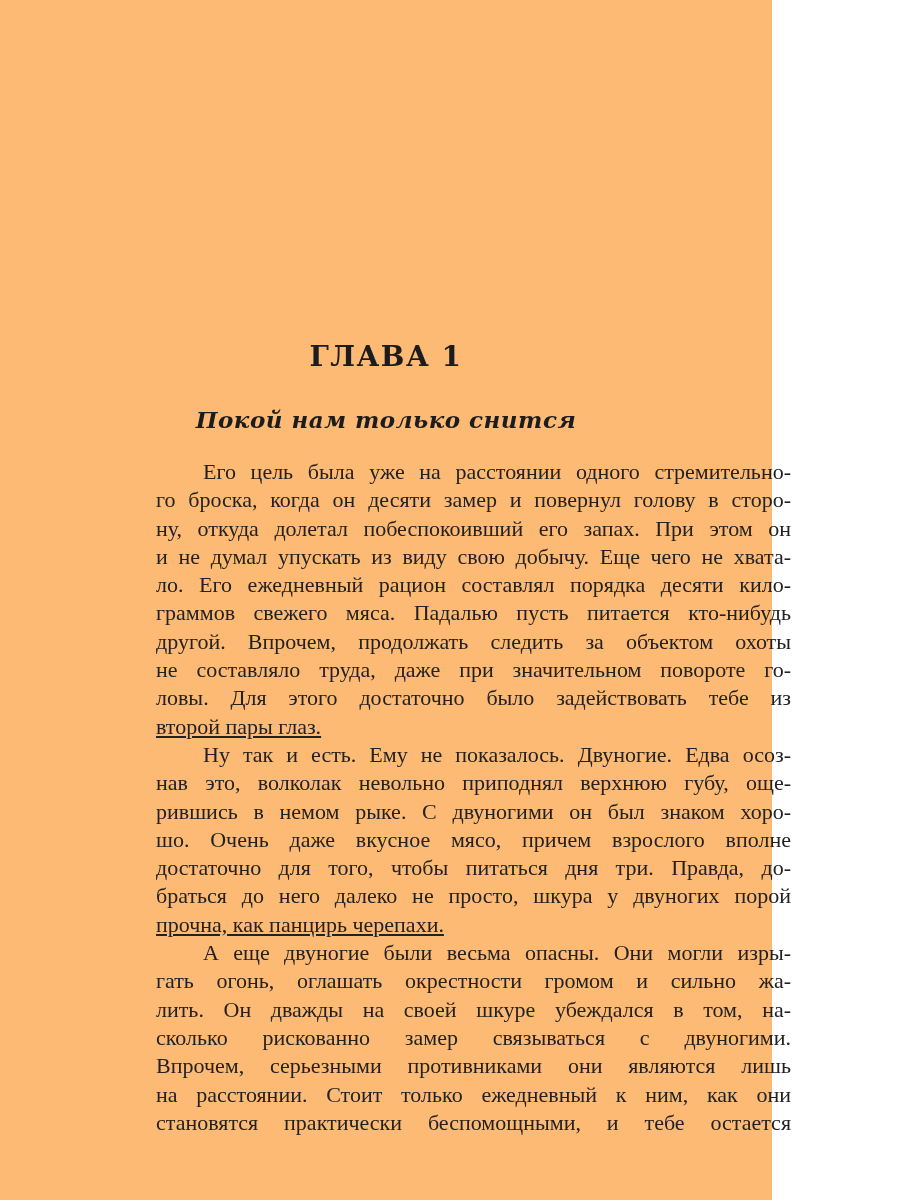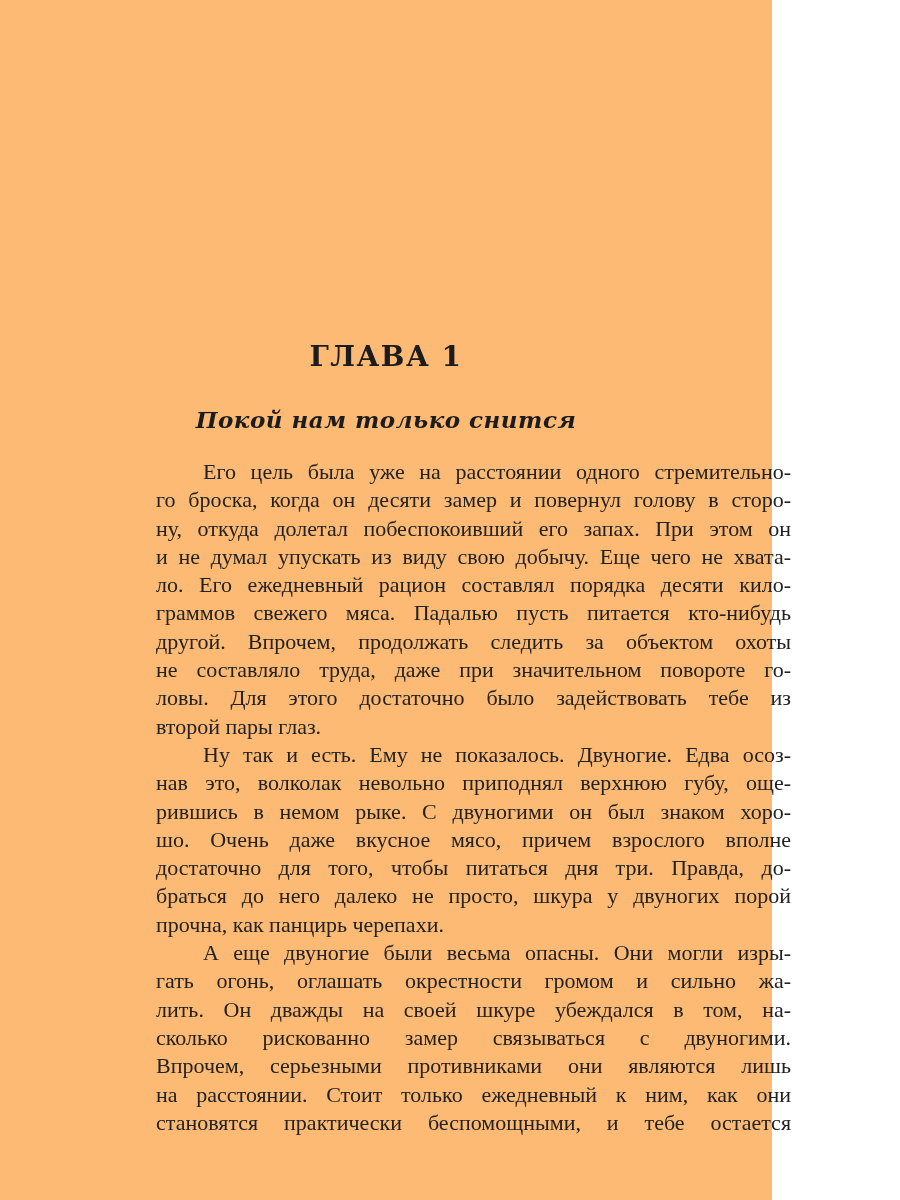--- a/index.html
+++ b/index.html
@@ -55,20 +55,21 @@
     line-height: 28.3px;
     text-align: justify;
     text-align-last: justify;
     white-space: normal;
   }
   .line.first {
     text-indent: 47px;
   }
   .line.endpara {
     text-align-last: left;
+    text-decoration: underline;
   }
 </style>
 </head>
 <body>
 
 <div class="page">
   <h1 class="chapter-title">ГЛАВА 1</h1>
   <h2 class="chapter-subtitle">Покой нам только снится</h2>
   <div class="chapter-body">
       <div class="line first">Его цель была уже на расстоянии одного стремительно-</div>

